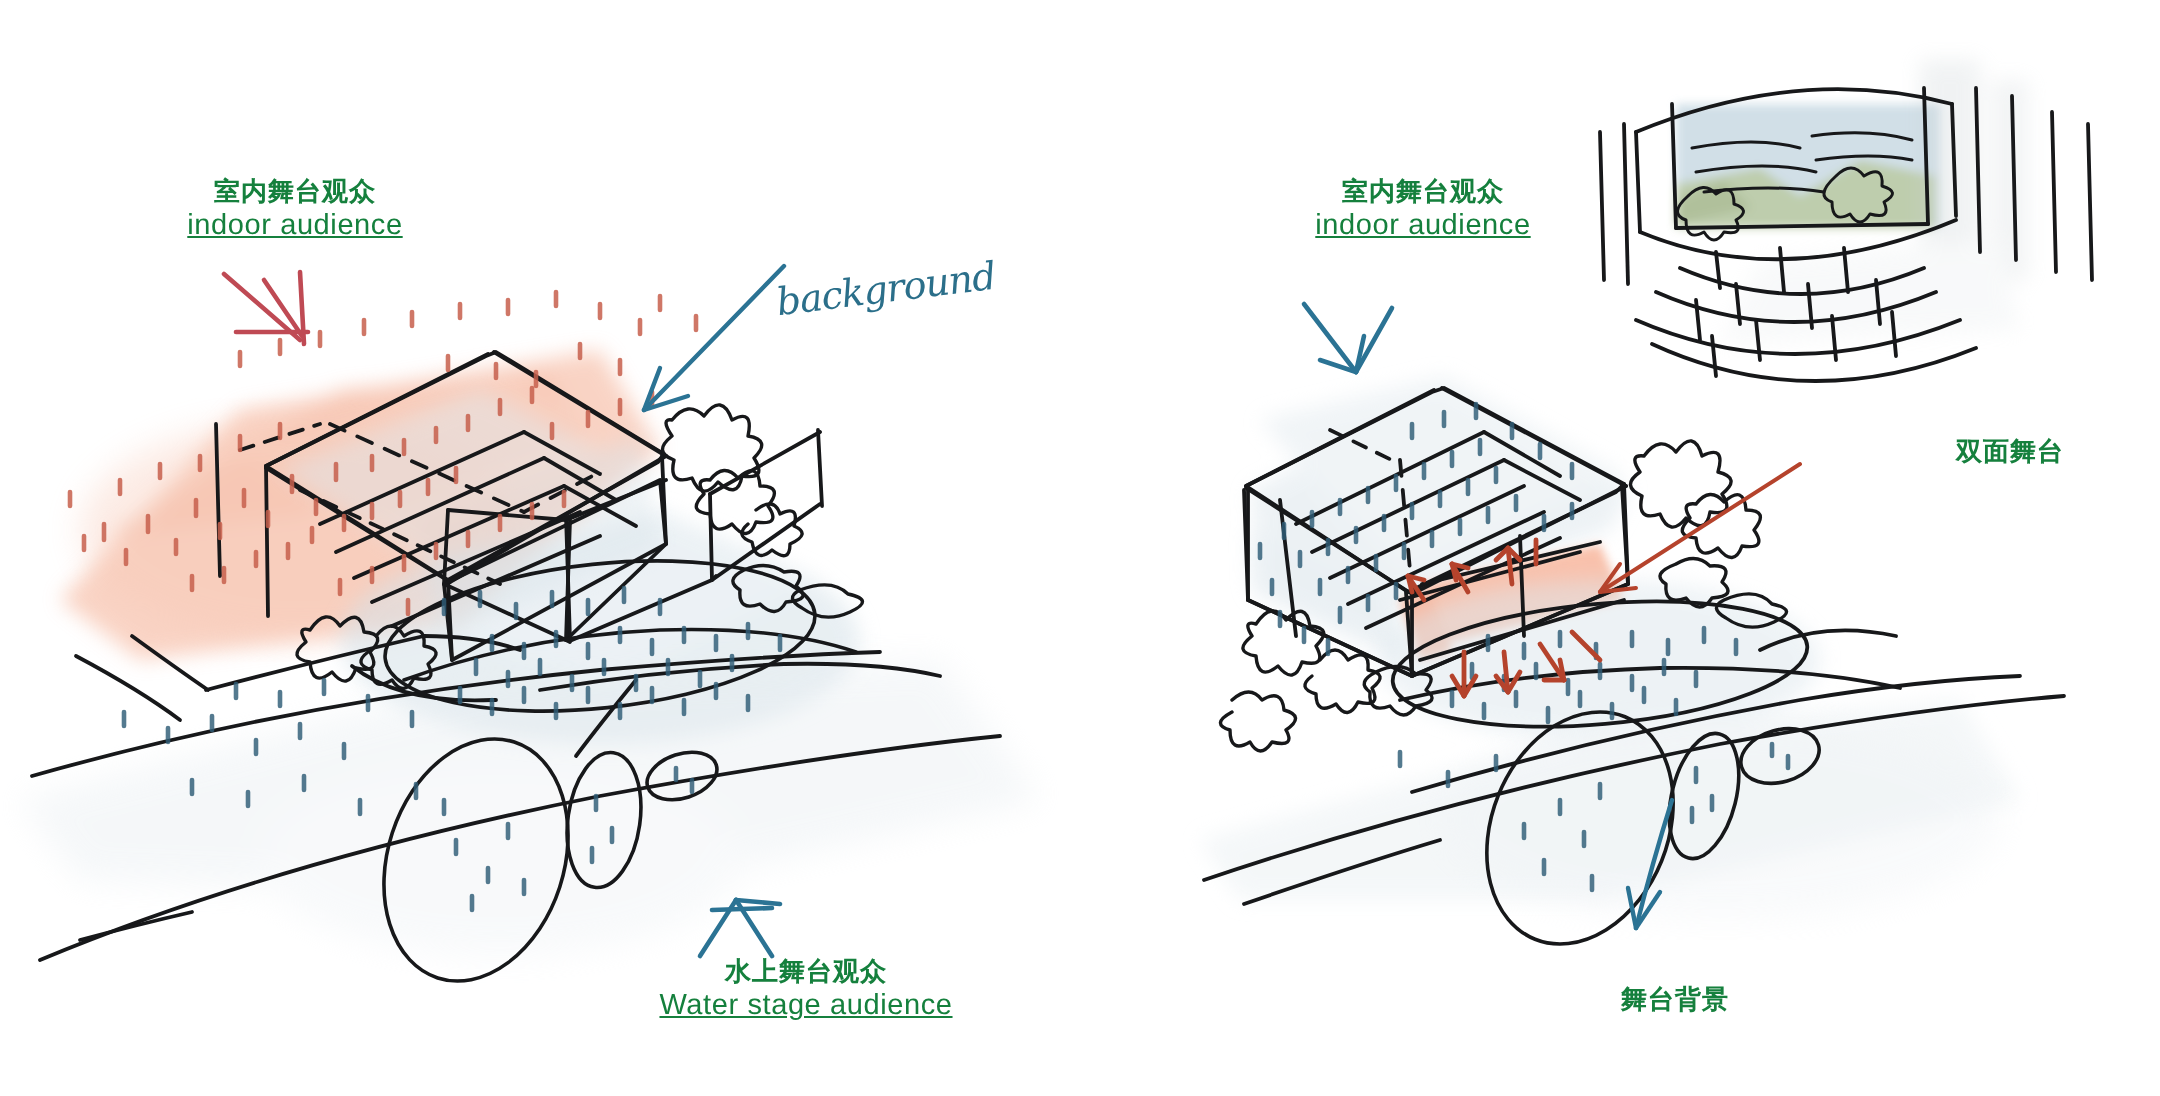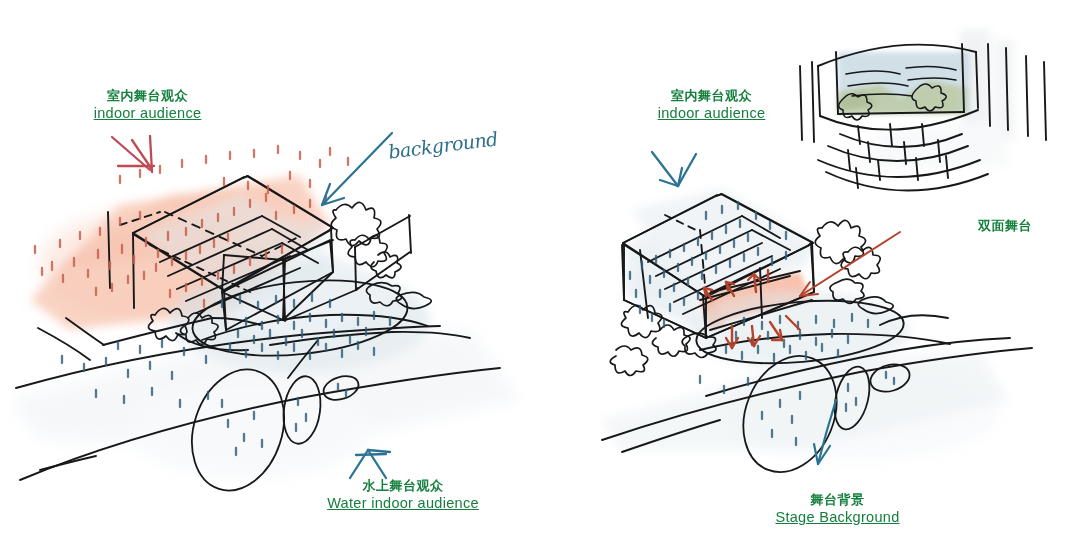--- a/index.html
+++ b/index.html
@@ -555,30 +555,29 @@
   <div class="lbl" style="left:60px;top:88px;width:175px;">
     <span class="cn">室内舞台观众</span>
     <span class="en">indoor audience</span>
   </div>
 
 
   <div class="hand" style="position:absolute;left:388px;top:134px;transform:rotate(-7deg);">background</div>
 
   <div class="lbl" style="left:288px;top:478px;width:230px;">
     <span class="cn">水上舞台观众</span>
-    <span class="en">Water indoor audience</span>
+    <span class="en">Water stage audience</span>
   </div>
 
   <div class="lbl" style="left:624px;top:88px;width:175px;">
     <span class="cn">室内舞台观众</span>
     <span class="en">indoor audience</span>
   </div>
 
   <div class="lbl" style="left:930px;top:218px;width:150px;">
     <span class="cn">双面舞台</span>
   </div>
 
   <div class="lbl" style="left:740px;top:492px;width:195px;">
     <span class="cn">舞台背景</span>
-    <span class="en">Stage Background</span>
   </div>
 
 </div>
 
 </body></html>

